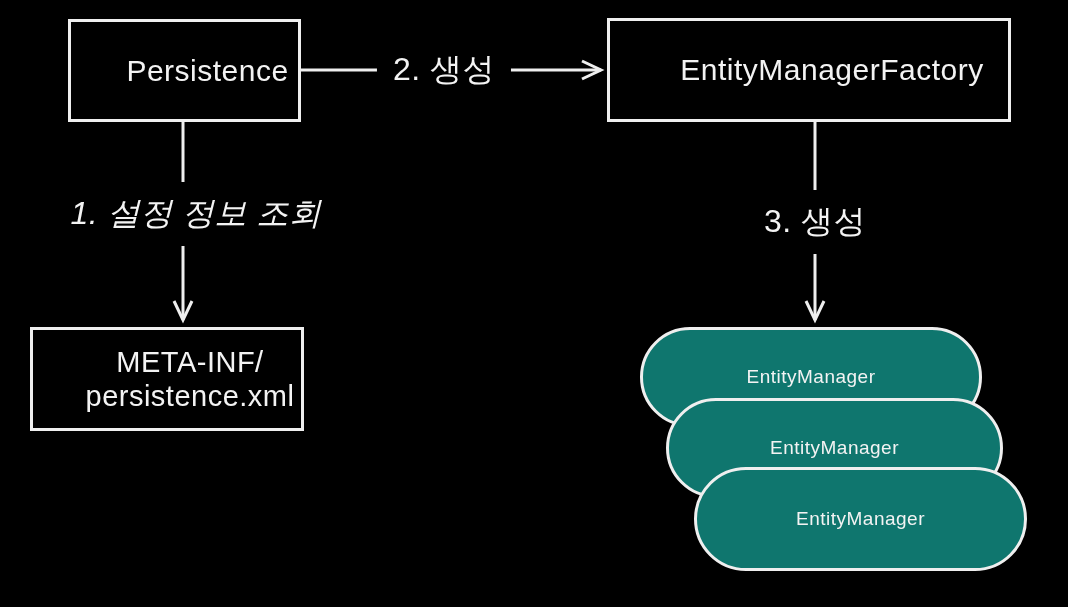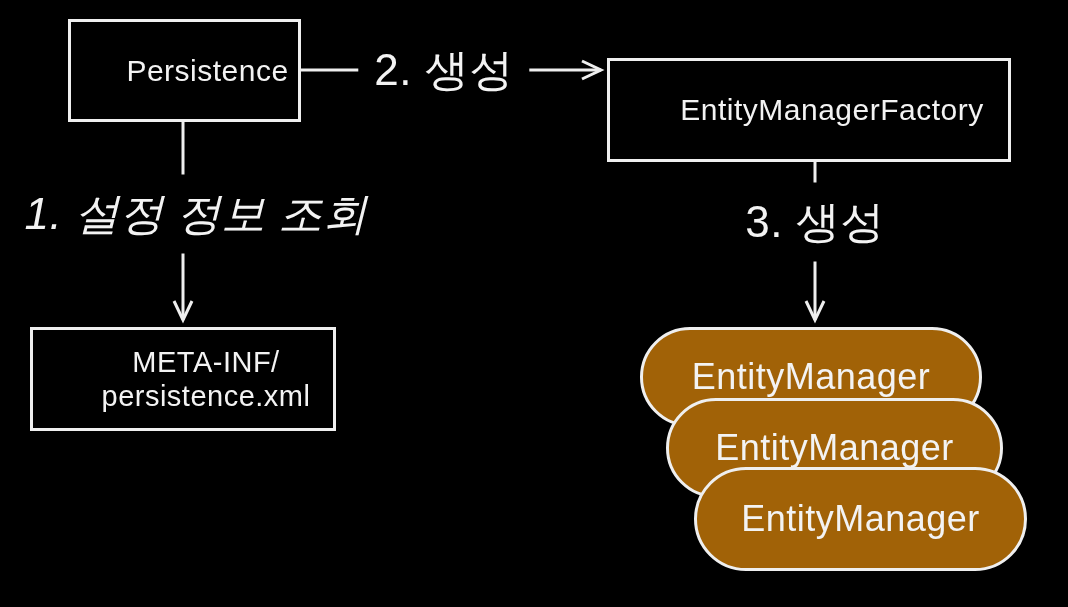--- a/index.html
+++ b/index.html
@@ -32,44 +32,44 @@
     align-items: center;
     justify-content: center;
     text-align: center;
     font-size: 30px;
     font-weight: 400;
     letter-spacing: 0.5px;
     color: #f3f3f3;
     padding-left: 46px;
   }
   .node-persistence   { left: 68px;  top: 19px;  width: 233px; height: 103px; }
-  .node-emf           { left: 607px; top: 18px;  width: 404px; height: 104px; margin-top: 40px; }
-  .node-metainf       { left: 30px;  top: 327px; width: 306px; height: 104px; line-height: 1.18; font-size: 29px; }
+  .node-emf           { left: 607px; top: 18px;  width: 404px; height: 104px; }
+  .node-metainf       { left: 30px;  top: 327px; width: 274px; height: 104px; line-height: 1.18; font-size: 29px; }
   .stadium {
     position: absolute;
     box-sizing: border-box;
     border: 3px solid #efefef;
-    background: #a16207;
+    background: #0f766e;
     border-radius: 52px;
     display: flex;
     align-items: center;
     justify-content: center;
-    font-size: 36px;
+    font-size: 19px;
     letter-spacing: 0.5px;
     color: #f3f3f3;
   }
   .stadium-1 { left: 640px; top: 327px; width: 342px; height: 100px; }
   .stadium-2 { left: 666px; top: 398px; width: 337px; height: 100px; }
   .stadium-3 { left: 694px; top: 467px; width: 333px; height: 104px; }
   .edge-label {
     position: absolute;
     transform: translate(-50%, -50%);
     background: #000000;
     color: #f3f3f3;
-    font-size: 44px;
+    font-size: 32px;
     letter-spacing: 0.5px;
     white-space: nowrap;
     padding: 10px 16px;
     text-align: right;
   }
   .label-step1 { left: 196px; top: 214px; font-style: italic; }
   .label-step2 { left: 444px; top: 70px;  }
   .label-step3 { left: 815px; top: 222px; }
 </style>
 </head>

